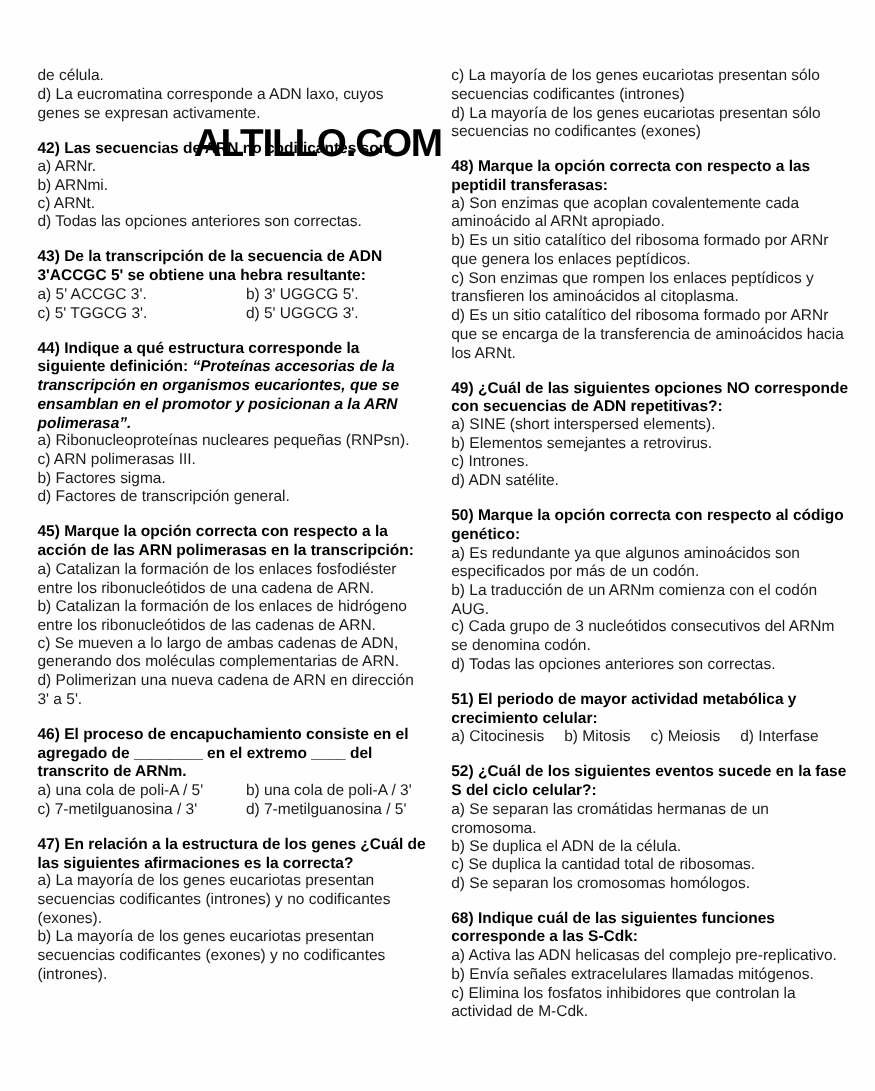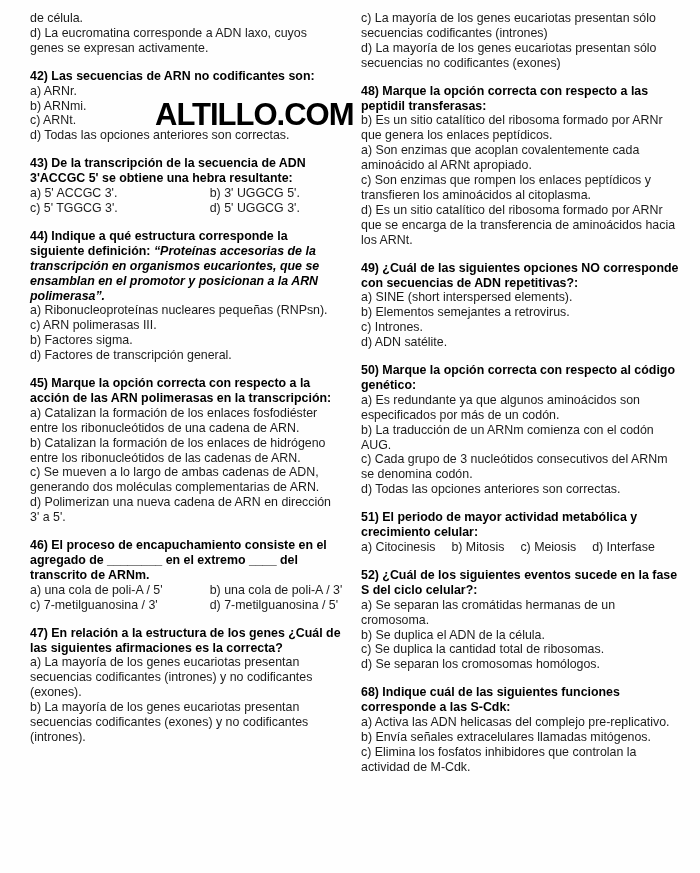--- a/index.html
+++ b/index.html
@@ -12,32 +12,33 @@
     position: relative;
     width: 700px; height: 873px;
     background: #fefefe;
     overflow: hidden;
     color: #1b1b1b;
   }
   .cols {
     display: flex;
     padding: 11px 16px 0 30px;
     gap: 20px;
+    margin-top: 42px;
   }
   .col { font-size: 12.4px; line-height: 14.9px; }
   .col-left  { width: 311px; flex: 0 0 311px; }
   .col-right { width: 323px; flex: 0 0 323px; }
   .block { margin-bottom: 13px; }
   .q-heading { font-weight: bold; color: #000; }
   .q-em { font-style: italic; }
   .line, .opt { color: #1b1b1b; }
   .opt-grid {
     display: grid;
     grid-template-columns: 52% 48%;
-    column-gap: 18px;
+    column-gap: 5px;
   }
   .opt-inline .opt { margin-right: 16px; }
   .opt-inline .opt:last-child { margin-right: 0; }
   .watermark {
     position: absolute;
     left: 155px; top: 97px;
     font-weight: bold;
     font-size: 31px;
     letter-spacing: -1px;
     color: #000;
@@ -102,22 +103,22 @@
           <div class="opt">b) La mayoría de los genes eucariotas presentan secuencias codificantes (exones) y no codificantes (intrones).</div>
         </div>
       </div>
     <div class="col col-right">
         <div class="block">
           <div class="line">c) La mayoría de los genes eucariotas presentan sólo secuencias codificantes (intrones)</div>
           <div class="line">d) La mayoría de los genes eucariotas presentan sólo secuencias no codificantes (exones)</div>
         </div>
         <div class="block">
           <div class="q-heading">48) Marque la opción correcta con respecto a las peptidil transferasas:</div>
+          <div class="opt">a) Son enzimas que acoplan covalentemente cada aminoácido al ARNt apropiado.</div>
           <div class="opt">b) Es un sitio catalítico del ribosoma formado por ARNr que genera los enlaces peptídicos.</div>
-          <div class="opt">a) Son enzimas que acoplan covalentemente cada aminoácido al ARNt apropiado.</div>
           <div class="opt">c) Son enzimas que rompen los enlaces peptídicos y transfieren los aminoácidos al citoplasma.</div>
           <div class="opt">d) Es un sitio catalítico del ribosoma formado por ARNr que se encarga de la transferencia de aminoácidos hacia los ARNt.</div>
         </div>
         <div class="block">
           <div class="q-heading">49) ¿Cuál de las siguientes opciones NO corresponde con secuencias de ADN repetitivas?:</div>
           <div class="opt">a) SINE (short interspersed elements).</div>
           <div class="opt">b) Elementos semejantes a retrovirus.</div>
           <div class="opt">c) Intrones.</div>
           <div class="opt">d) ADN satélite.</div>
         </div>

